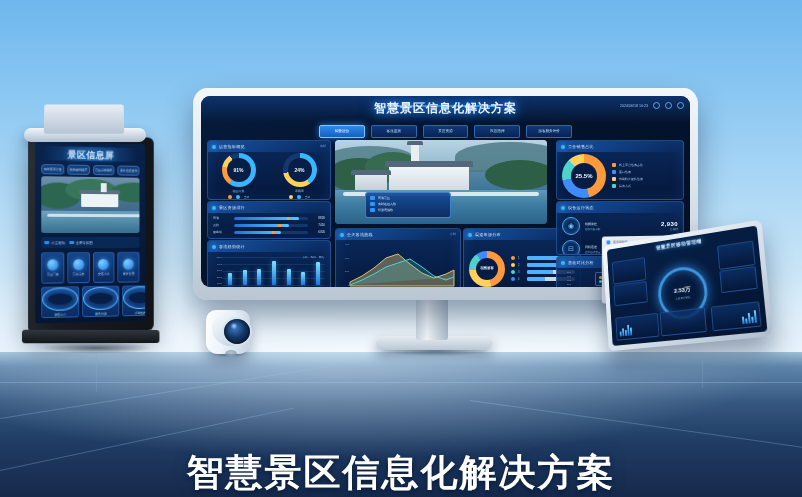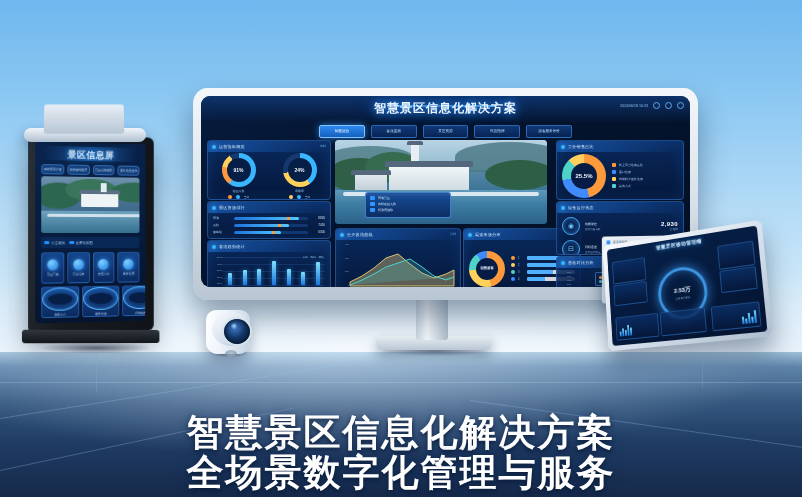--- a/index.html
+++ b/index.html
@@ -728,16 +728,15 @@
             <i style="height:75%"></i>
             <i style="height:50%"></i>
             <i style="height:90%"></i>
         </div>
       </div>
     </div>
   </div>
 
   <div class="headline">
     <span class="hl">智慧景区信息化解决方案</span>
-    <span class="hl">全场景数字化管理与服务</span>
   </div>
 
 </div>
 
 </body></html>

